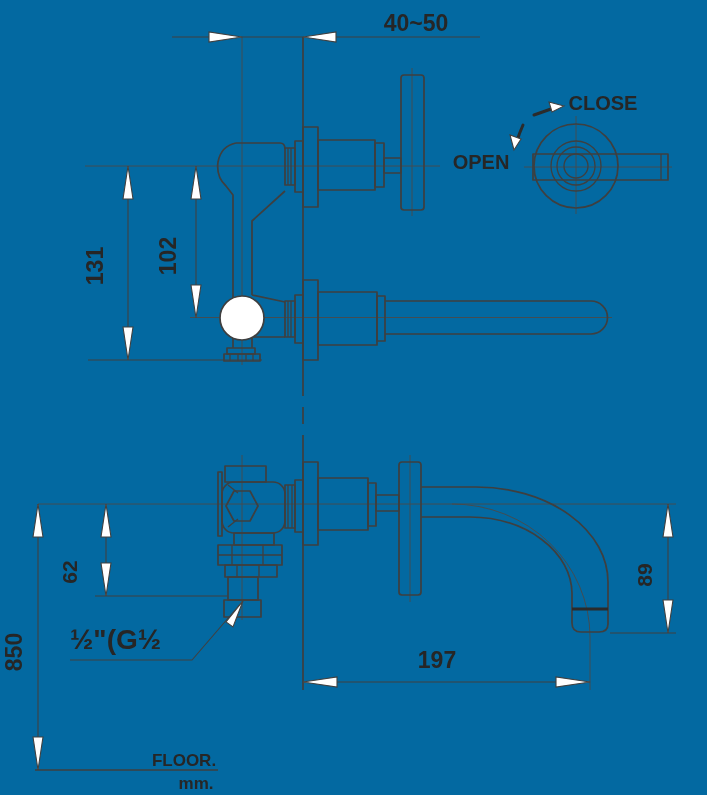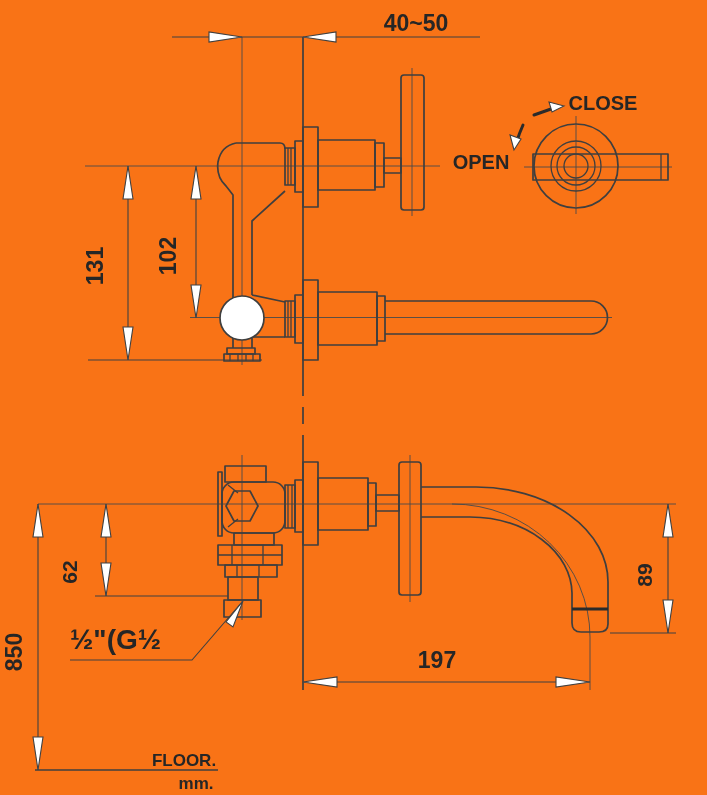--- a/index.html
+++ b/index.html
@@ -1,16 +1,16 @@
 <!DOCTYPE html>
 <html><head>
 <meta charset="utf-8">
 <style>
   html,body{margin:0;padding:0;background:#ffffff;}
-  .stage{position:relative;width:707px;height:795px;background:#f97316;overflow:hidden;}
+  .stage{position:relative;width:707px;height:795px;background:#0369a1;overflow:hidden;}
   svg{display:block;}
   .outline{stroke:#3f3f3f;stroke-width:1.7;fill:none;stroke-linejoin:round;stroke-linecap:butt;}
   .outline2{stroke:#3f3f3f;stroke-width:1.3;fill:none;}
   .cl{stroke:#4a4a4a;stroke-width:0.9;fill:none;}
   .dim{stroke:#404040;stroke-width:1.1;fill:none;}
   .ah{stroke:#404040;stroke-width:1.1;fill:#ffffff;}
   .solid{stroke:#2b2b2b;stroke-width:3;fill:none;stroke-linecap:round;}
   .white{fill:#ffffff;}
   .dimtext{font-family:"Liberation Sans","DejaVu Sans",sans-serif;font-weight:700;fill:#262626;}
   .t23{font-size:23px;} .t21{font-size:21px;} .t20{font-size:20px;} .t17{font-size:17px;} .t28{font-size:28px;}

